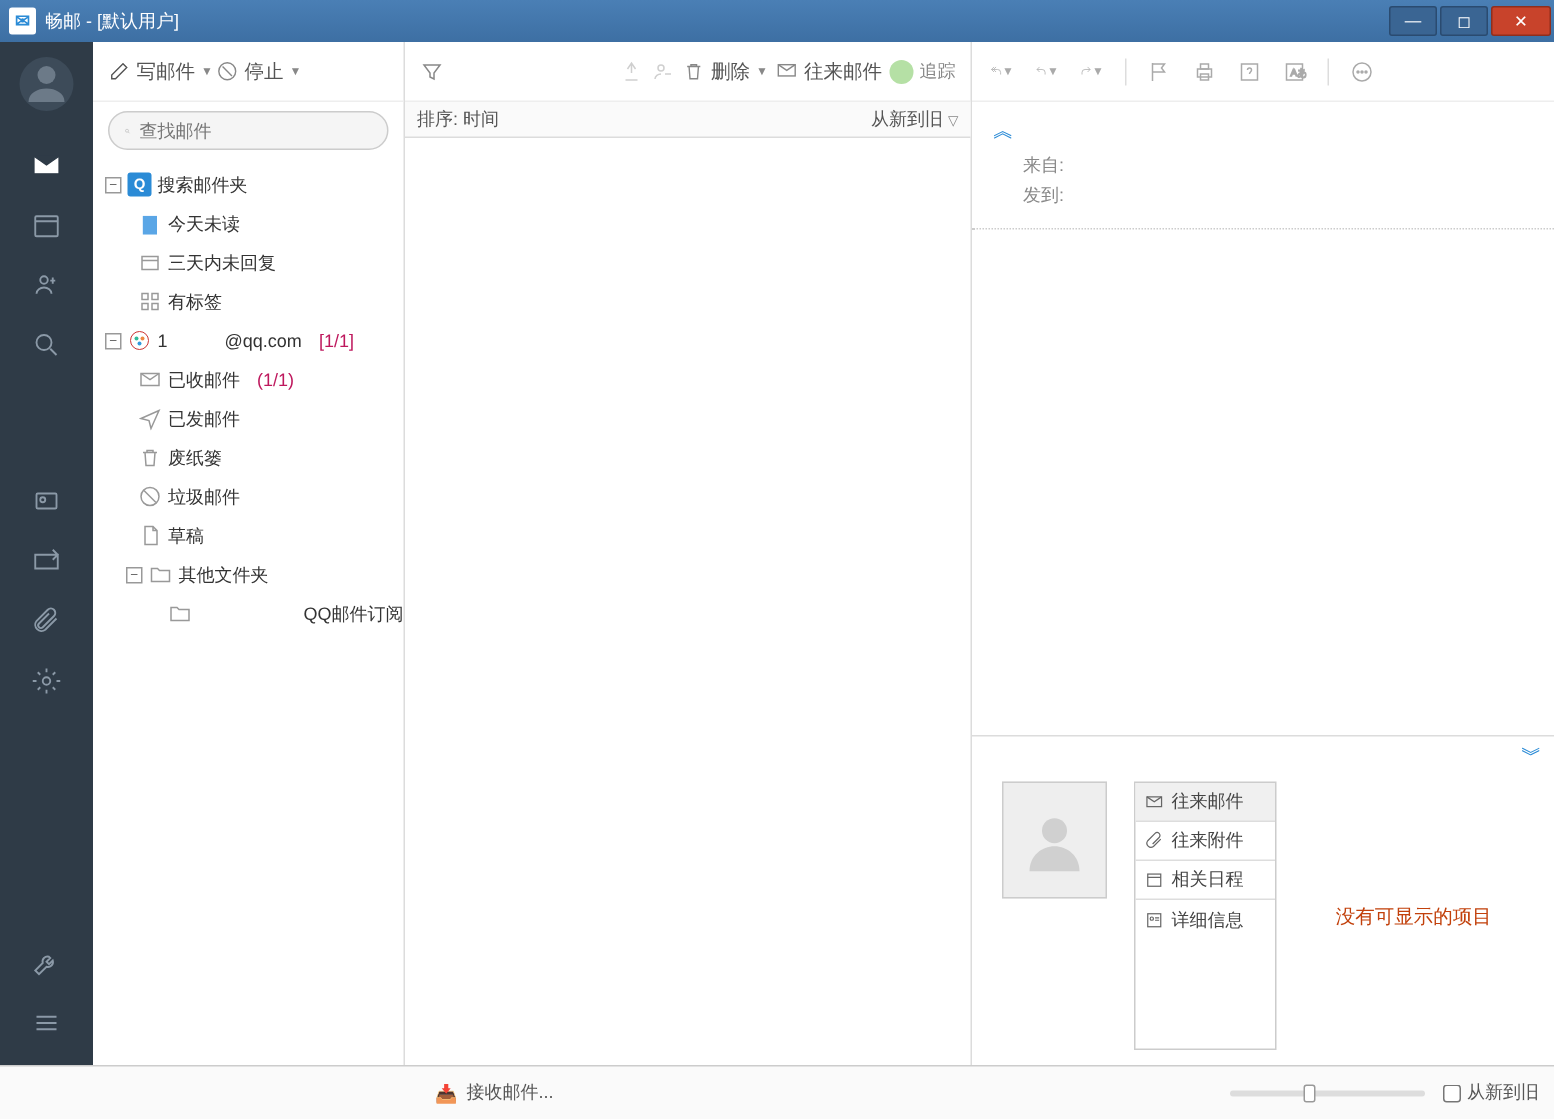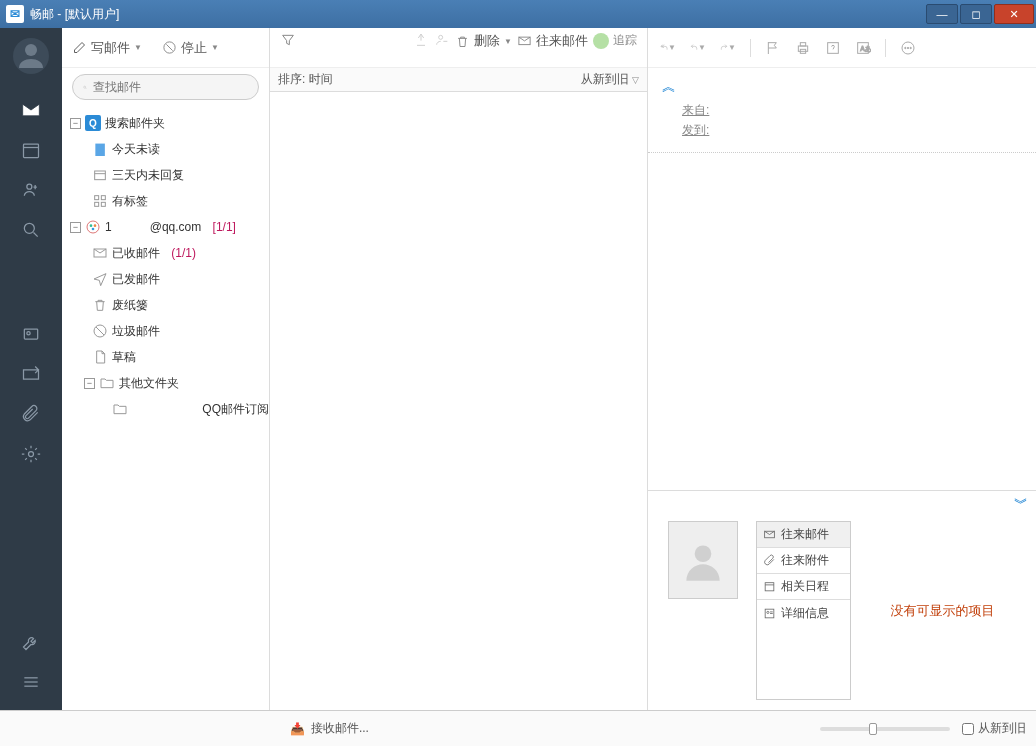--- a/index.html
+++ b/index.html
@@ -15,58 +15,58 @@
 .main { display: flex; height: 682px; }
 
 .leftbar { width: 62px; background: #2f3b47; display:flex; flex-direction:column; align-items:center; padding-top:10px; gap:4px; }
 .leftbar .avatar { width: 36px; height:36px; border-radius:50%; background:#3d4b59; display:flex; align-items:center; justify-content:center; color:#6c7a88; margin-bottom:14px; }
 .leftbar .nav { width:36px; height:36px; display:flex; align-items:center; justify-content:center; color:#8b99a7; border-radius:4px; cursor:pointer; }
 .leftbar .nav.active { color:#fff; }
 .leftbar .nav svg { width:20px; height:20px; }
 .leftbar .bottom { margin-top:auto; margin-bottom:10px; display:flex; flex-direction:column; gap:4px; }
 
 .panel1 { width: 208px; border-right:1px solid #dcdcdc; display:flex; flex-direction:column; }
-.toolbar1 { height: 40px; display:flex; align-items:center; padding:0 10px; gap:20px; border-bottom:1px solid #eee; }
+.toolbar1 { height: 40px; display:flex; align-items:center; padding:0 10px; gap:2px; border-bottom:1px solid #eee; }
 .tbtn { display:flex; align-items:center; gap:4px; color:#555; font-size:13px; cursor:pointer; }
 .tbtn .tri { font-size:8px; color:#888; }
 .tbtn svg { width:15px; height:15px; }
 
 .search-wrap { padding: 6px 10px; }
 .search { width:100%; height:26px; border:1px solid #ccc; border-radius:13px; background:#f5f5f5; display:flex; align-items:center; padding:0 10px; color:#999; gap:6px; }
 .search input { border:none; background:transparent; outline:none; flex:1; font-size:12px; color:#404040; }
 
 .tree { flex:1; overflow:auto; padding:4px 0; }
 .tree-row { display:flex; align-items:center; height:26px; padding-left:8px; gap:4px; cursor:pointer; color:#333; }
 .tree-row .toggle { width:11px; height:11px; border:1px solid #999; display:flex; align-items:center; justify-content:center; font-size:9px; color:#666; line-height:1; }
 .tree-row .ticon { width:16px; height:16px; display:flex; align-items:center; justify-content:center; color:#888; }
 .tree-row .ticon.blue { background:#2b8bd6; color:#fff; border-radius:2px; font-size:10px; font-weight:bold; }
 .tree-row .ticon.folder-blue { color:#5aa6e6; }
 .tree-row .count { color:#be185d; }
 .tree-row.lvl2 { padding-left: 30px; }
 .tree-row.lvl3 { padding-left: 50px; justify-content: space-between; }
 
 .panel2 { width: 378px; border-right:1px solid #dcdcdc; display:flex; flex-direction:column; }
-.toolbar2 { height:40px; display:flex; align-items:flex-start; padding:4px 10px; gap:5px; border-bottom:1px solid #eee; color:#888; }
+.toolbar2 { height:40px; display:flex; align-items:center; padding:17px 10px; gap:5px; border-bottom:1px solid #eee; color:#888; }
 .toolbar2 .sp { flex:1; }
 .ticon2 { width:16px; height:16px; cursor:pointer; display:flex; align-items:center; justify-content:center; }
 .ticon2 svg { width:16px; height:16px; }
 .tracked { display:flex; align-items:center; gap:4px; }
 .tracked .dot { width:16px; height:16px; border-radius:50%; background:#b5e0a5; }
 
 .sort-row { height:24px; border-bottom:1px solid #dcdcdc; display:flex; align-items:center; padding:0 8px; font-size:12px; color:#555; background:#fafafa; }
 .sort-row .sp { flex:1; }
 
 .panel3 { flex:1; display:flex; flex-direction:column; }
 .toolbar3 { height:40px; display:flex; align-items:center; padding:0 12px; gap:14px; border-bottom:1px solid #eee; color:#aaa; }
 .toolbar3 .sep { width:1px; height:18px; background:#ddd; }
 .toolbar3 svg { width:16px; height:16px; }
 
 .hdr-info { padding: 10px 14px; border-bottom:1px dotted #ccc; color:#888; font-size:12px; }
 .hdr-info .collapse { color:#2b8bd6; font-size:14px; margin-bottom:6px; cursor:pointer; }
-.hdr-info .row { margin:3px 0 3px 20px;text-decoration:underline; }
+.hdr-info .row { margin:3px 0 3px 20px; }
 
 .preview-body { flex:1; }
 
 .lower { border-top:1px solid #dcdcdc; height:220px; display:flex; flex-direction:column; }
 .lower .expand { text-align:right; padding:4px 8px; color:#2b8bd6; font-size:14px; cursor:pointer; }
 .lower-main { flex:1; display:flex; padding:4px 10px 10px 10px; gap:8px; }
 .contact { width:90px; display:flex; flex-direction:column; align-items:center; }
 .contact .photo { width:70px; height:78px; border:1px solid #ccc; background:#eee; display:flex; align-items:center; justify-content:center; color:#ccc; }
 .contact .photo svg { width:50px; height:50px; }
 .tabs-col { width:95px; border:1px solid #ccc; }

